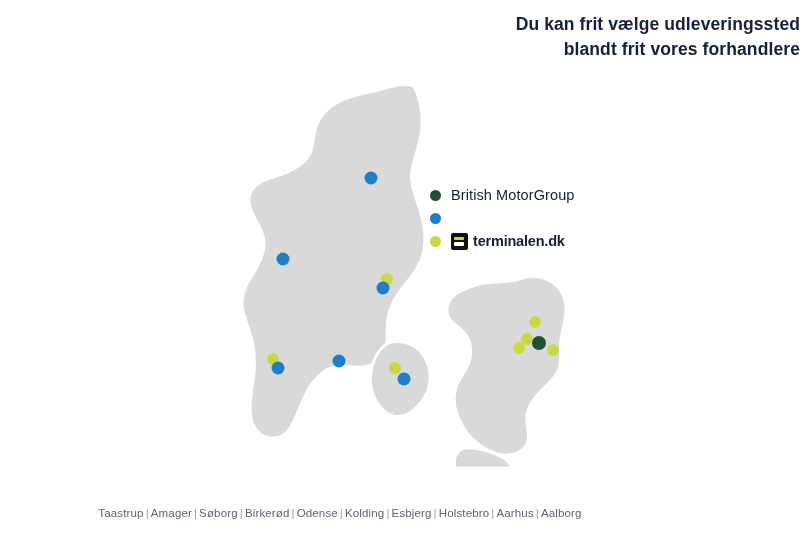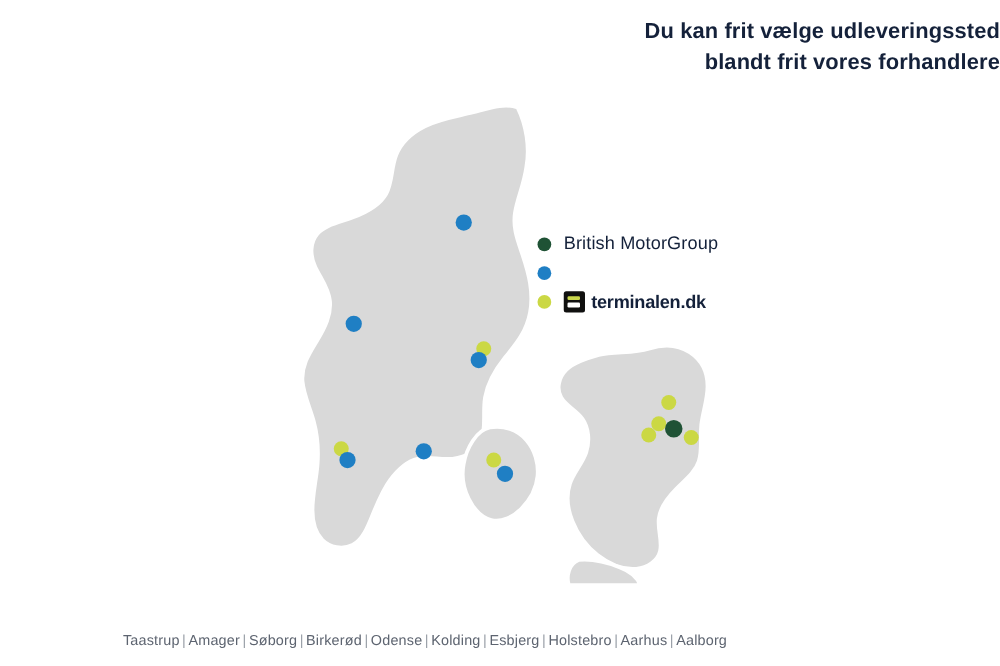--- a/index.html
+++ b/index.html
@@ -68,21 +68,21 @@
     flex: 0 0 auto;
   }
   .legend-label {
     font-size: 14.5px;
     color: #14213a;
     white-space: nowrap;
     letter-spacing: 0.1px;
   }
   .legend-logo {
     display: inline-flex;
-    align-items: flex-end;
+    align-items: center;
     white-space: nowrap;
   }
   .logo-mark {
     width: 17px;
     height: 17px;
     background: #10100f;
     border-radius: 2px;
     margin-right: 5px;
     position: relative;
     flex: 0 0 auto;

